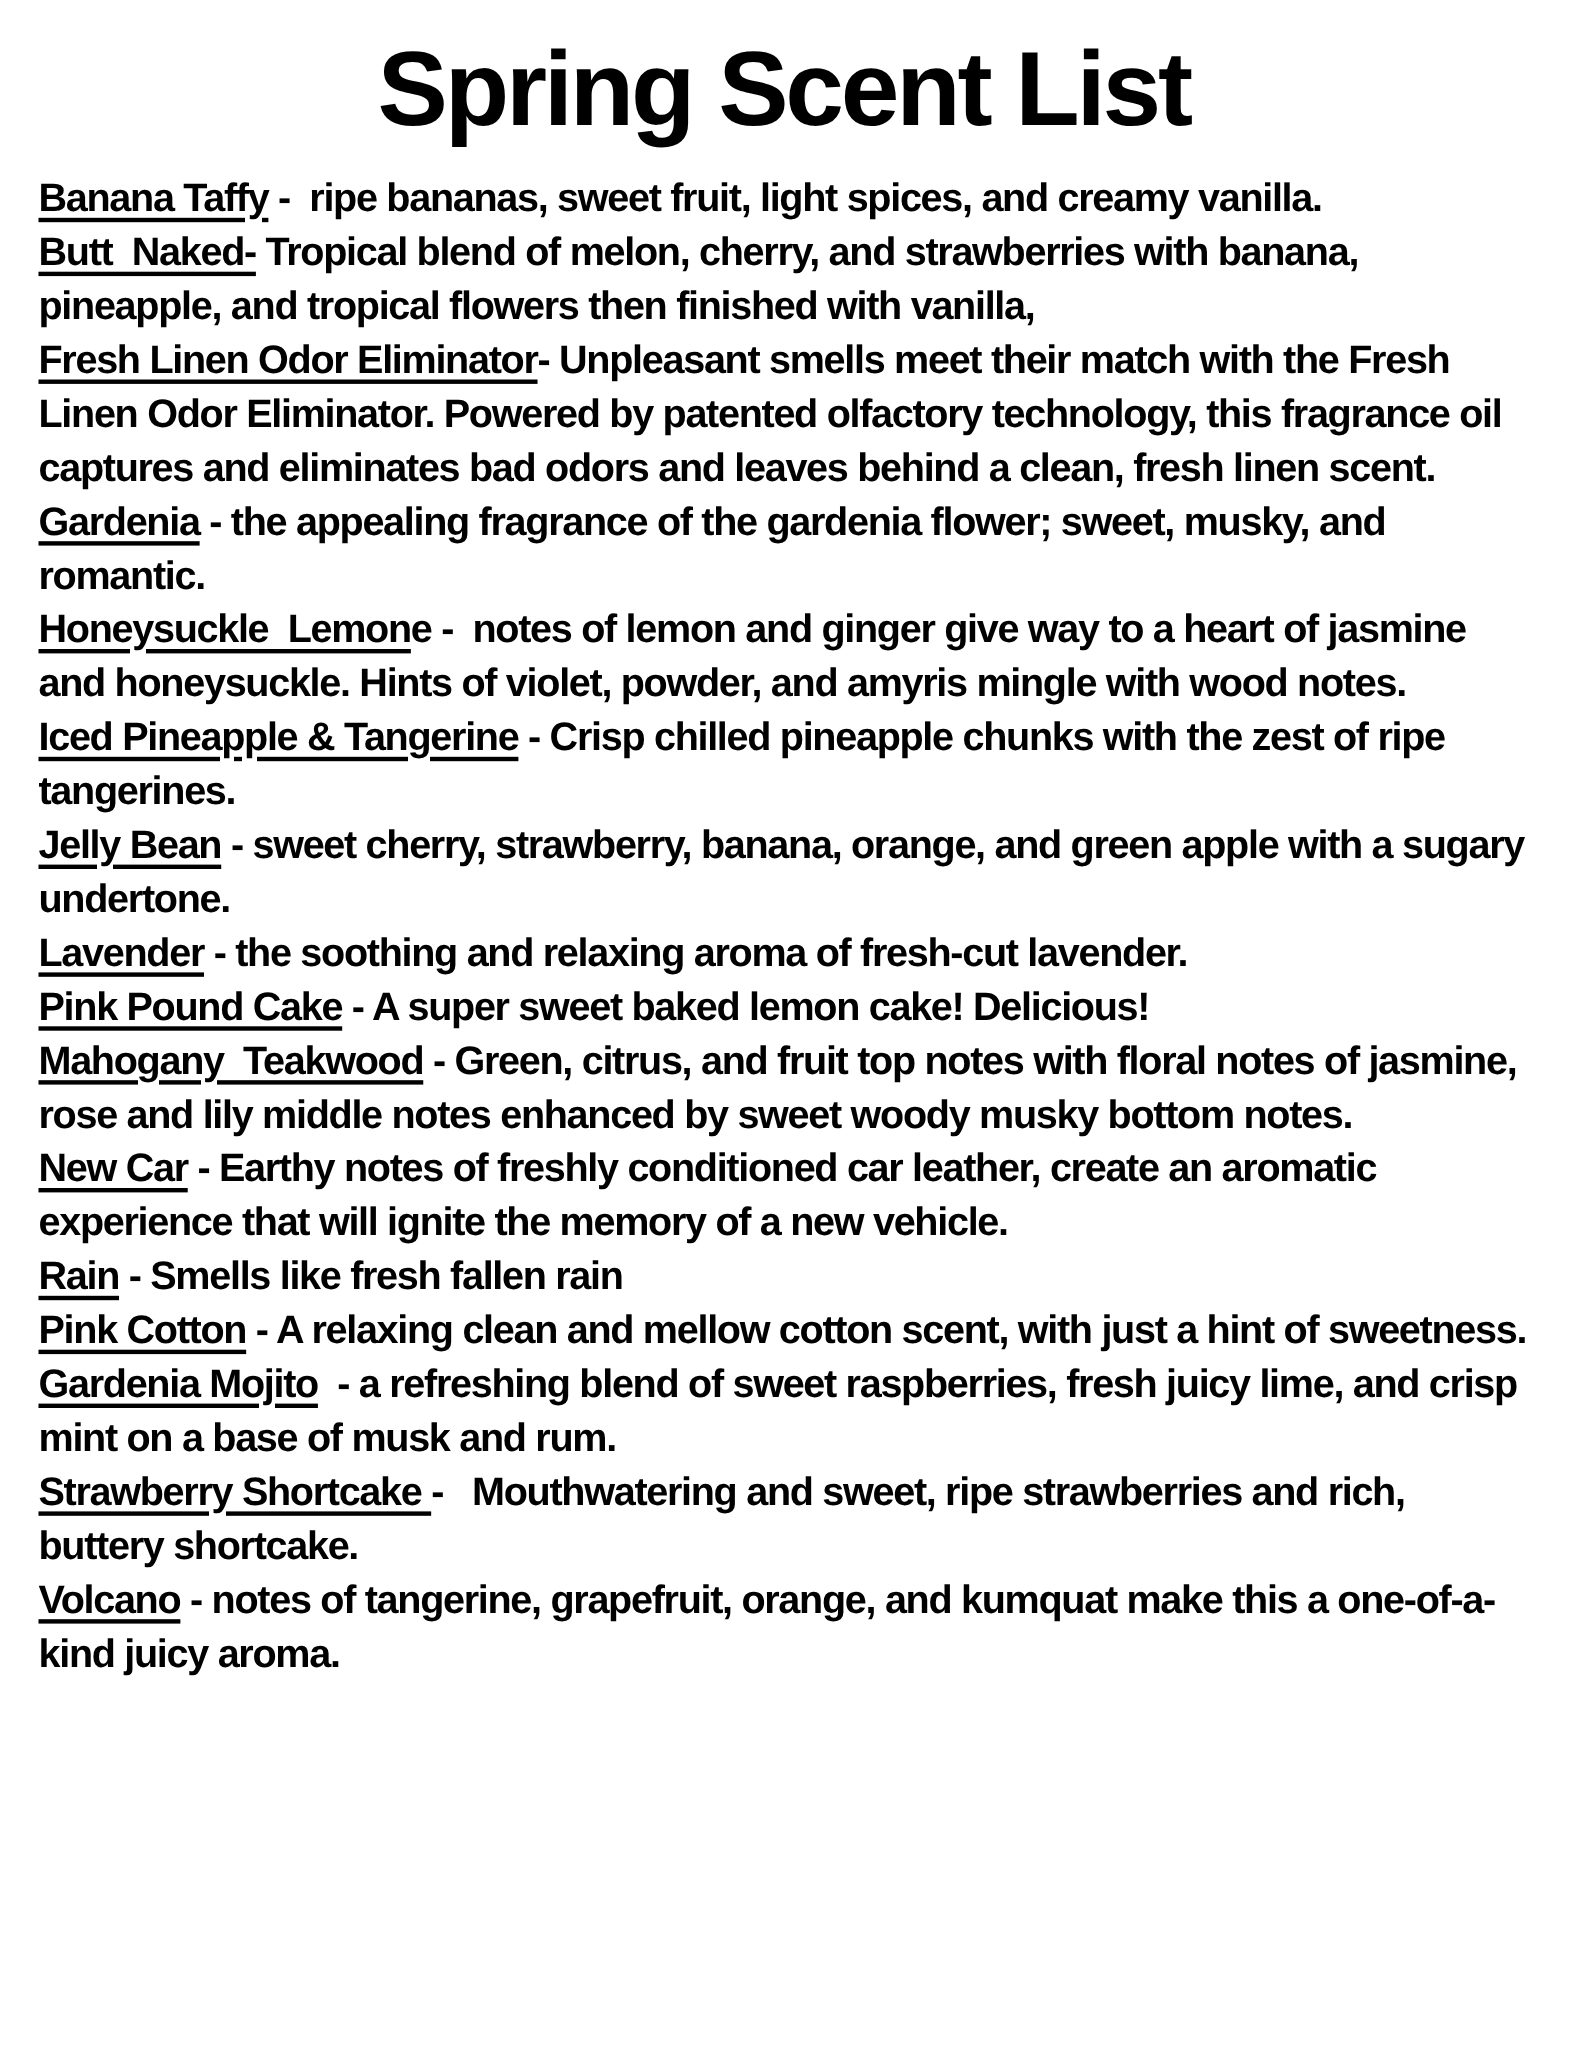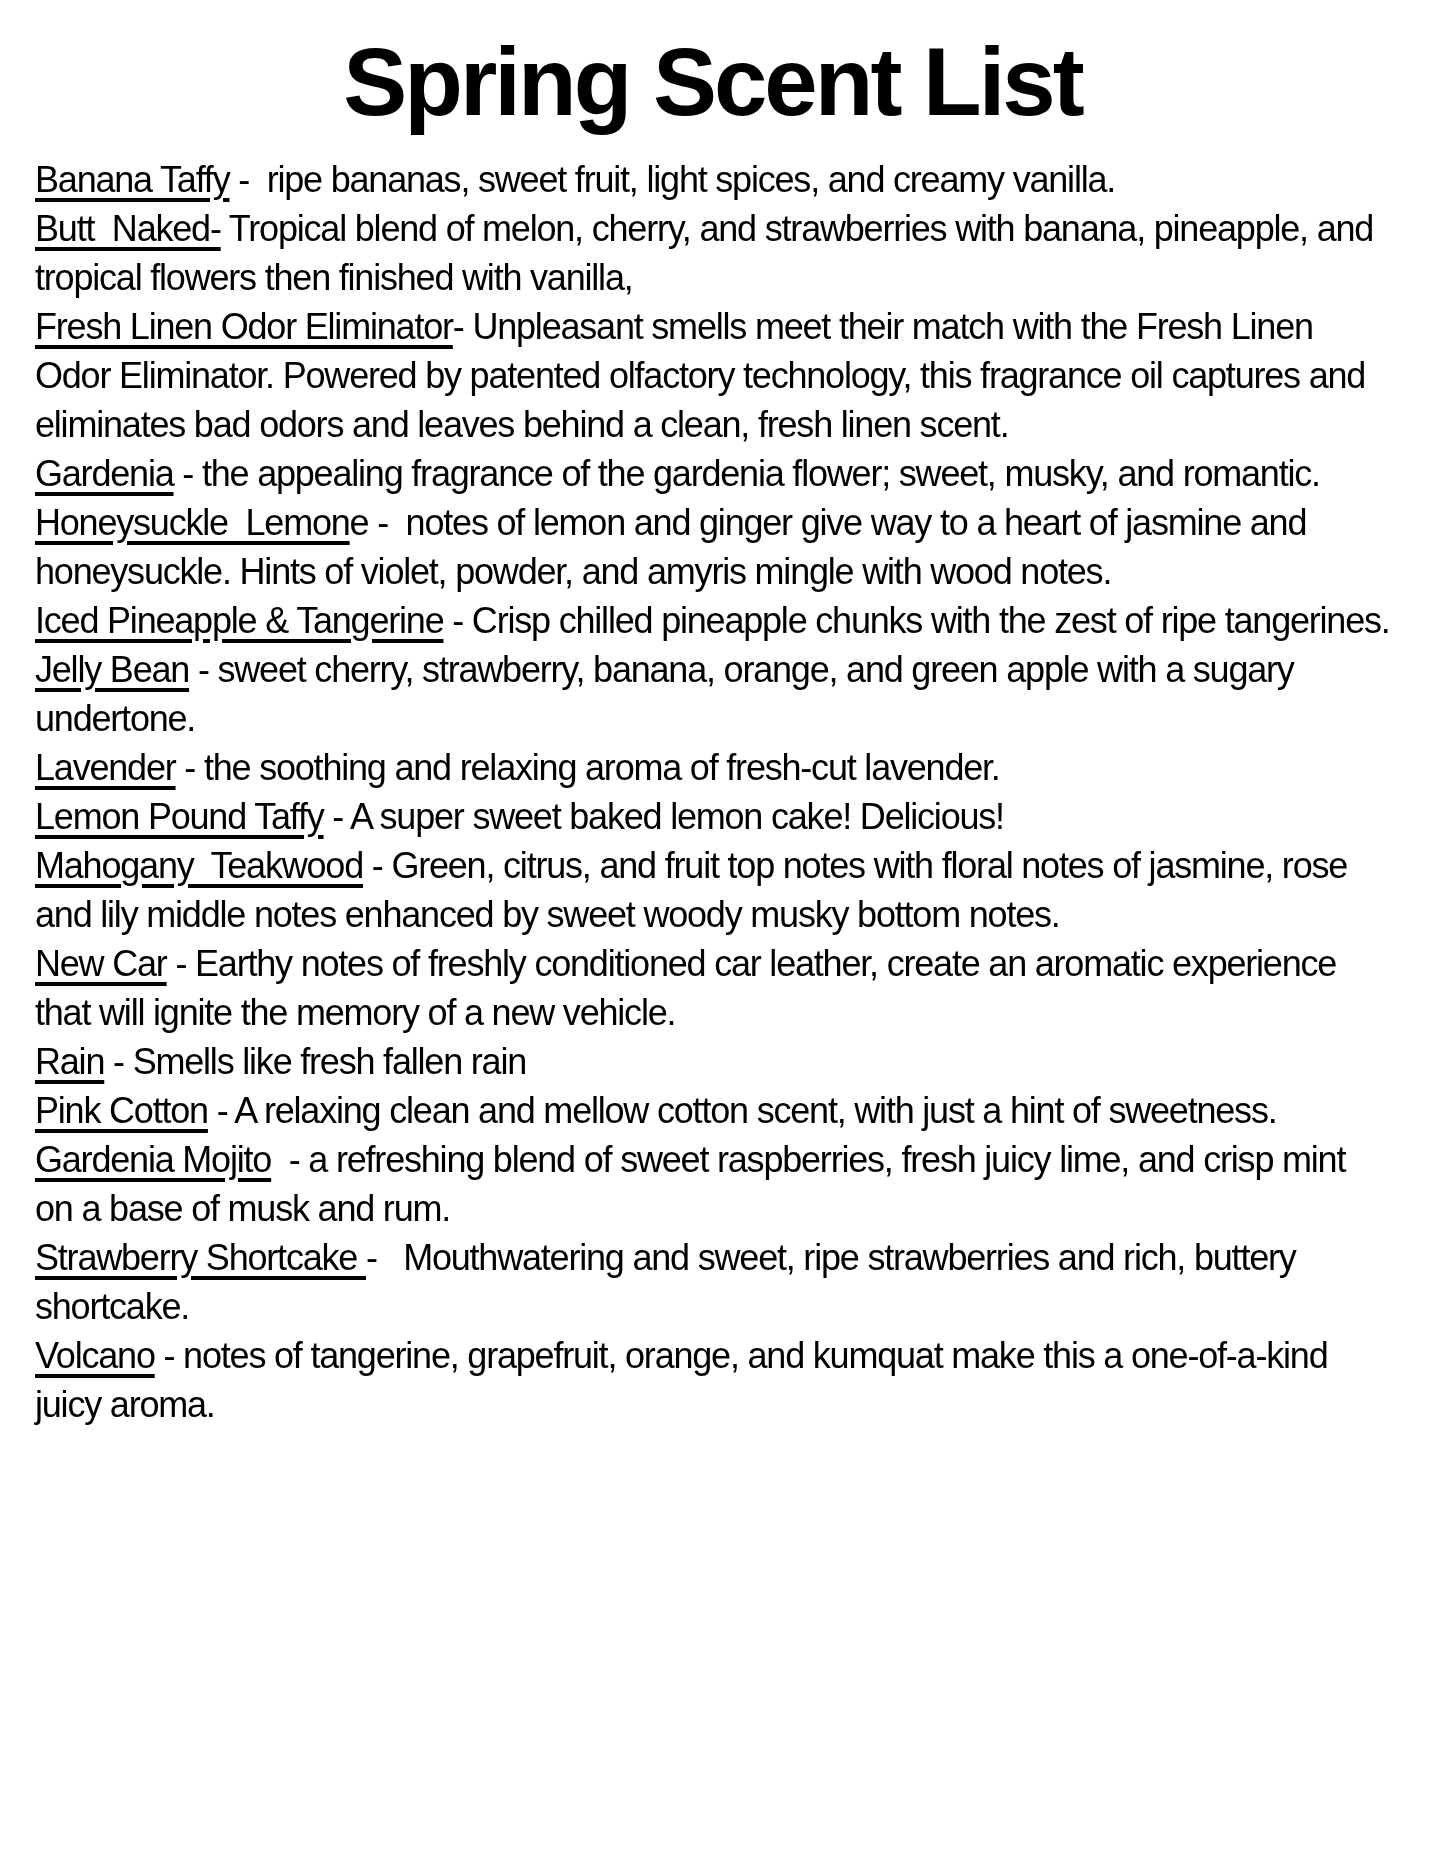--- a/index.html
+++ b/index.html
@@ -25,21 +25,21 @@
     margin: 0 0 10px 0;
     text-align: center;
     font-size: 96px;
     line-height: 1.3;
     font-weight: 700;
     letter-spacing: -3px;
     white-space: nowrap;
   }
   .scent-list {
     font-size: 36px;
-    font-weight: 400;
+    font-weight: 700;
     line-height: 49px;
     letter-spacing: -1.2px;
   }
   p.scent {
     margin: 0;
     white-space: pre-wrap;
   }
   .scent-name {
     text-decoration: underline;
     text-decoration-thickness: 4px;
@@ -53,21 +53,21 @@
   <h1 class="title">Spring Scent List</h1>
   <div class="scent-list">
       <p class="scent"><span class="scent-name">Banana Taffy</span><span> -  ripe bananas, sweet fruit, light spices, and creamy vanilla.</span></p>
       <p class="scent"><span class="scent-name">Butt  Naked-</span><span> Tropical blend of melon, cherry, and strawberries with banana, pineapple, and tropical flowers then finished with vanilla,</span></p>
       <p class="scent"><span class="scent-name">Fresh Linen Odor Eliminator</span><span>- Unpleasant smells meet their match with the Fresh Linen Odor Eliminator. Powered by patented olfactory technology, this fragrance oil captures and eliminates bad odors and leaves behind a clean, fresh linen scent.</span></p>
       <p class="scent"><span class="scent-name">Gardenia</span><span> - the appealing fragrance of the gardenia flower; sweet, musky, and romantic.</span></p>
       <p class="scent"><span class="scent-name">Honeysuckle  Lemon</span><span>e</span><span> -  notes of lemon and ginger give way to a heart of jasmine and honeysuckle. Hints of violet, powder, and amyris mingle with wood notes.</span></p>
       <p class="scent"><span class="scent-name">Iced Pineapple &amp; Tangerine</span><span> - Crisp chilled pineapple chunks with the zest of ripe tangerines.</span></p>
       <p class="scent"><span class="scent-name">Jelly Bean</span><span> - sweet cherry, strawberry, banana, orange, and green apple with a sugary undertone.</span></p>
       <p class="scent"><span class="scent-name">Lavender</span><span> - the soothing and relaxing aroma of fresh-cut lavender.</span></p>
-      <p class="scent"><span class="scent-name">Lemon Pound Taffy</span><span> - A super sweet baked lemon cake! Delicious!</span></p>
+      <p class="scent"><span class="scent-name">Pink Pound Cake</span><span> - A super sweet baked lemon cake! Delicious!</span></p>
       <p class="scent"><span class="scent-name">Mahogany  Teakwood</span><span> - Green, citrus, and fruit top notes with floral notes of jasmine, rose and lily middle notes enhanced by sweet woody musky bottom notes.</span></p>
       <p class="scent"><span class="scent-name">New Car</span><span> - Earthy notes of freshly conditioned car leather, create an aromatic experience that will ignite the memory of a new vehicle.</span></p>
       <p class="scent"><span class="scent-name">Rain</span><span> - Smells like fresh fallen rain</span></p>
       <p class="scent"><span class="scent-name">Pink Cotton</span><span> - A relaxing clean and mellow cotton scent, with just a hint of sweetness.</span></p>
       <p class="scent"><span class="scent-name">Gardenia Mojito</span><span>  - a refreshing blend of sweet raspberries, fresh juicy lime, and crisp mint on a base of musk and rum.</span></p>
       <p class="scent"><span class="scent-name">Strawberry Shortcake </span><span>-   Mouthwatering and sweet, ripe strawberries and rich, buttery shortcake.</span></p>
       <p class="scent"><span class="scent-name">Volcano</span><span> - notes of tangerine, grapefruit, orange, and kumquat make this a one-of-a-kind juicy aroma.</span></p>
     </div>
 </div>
 

